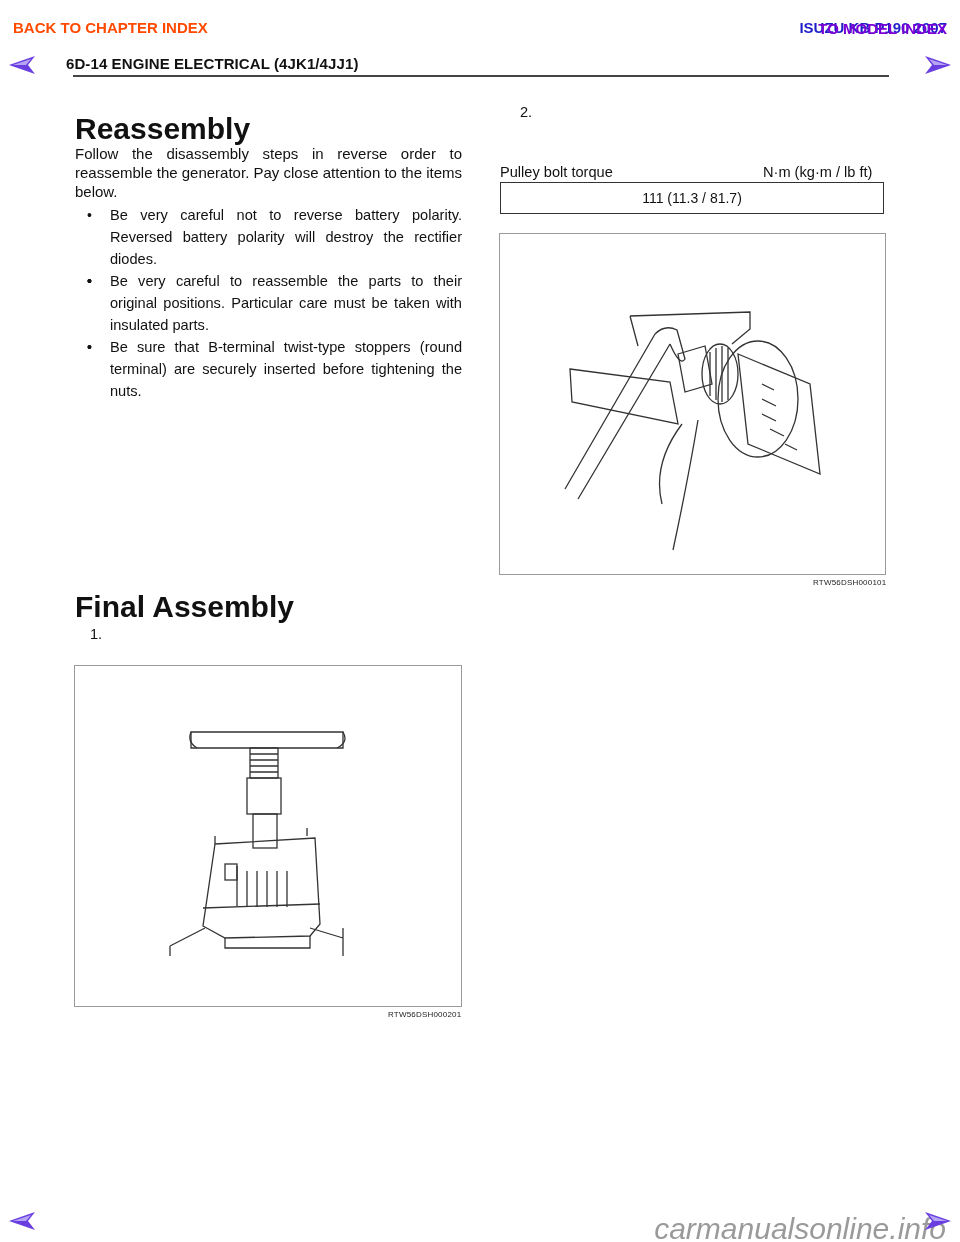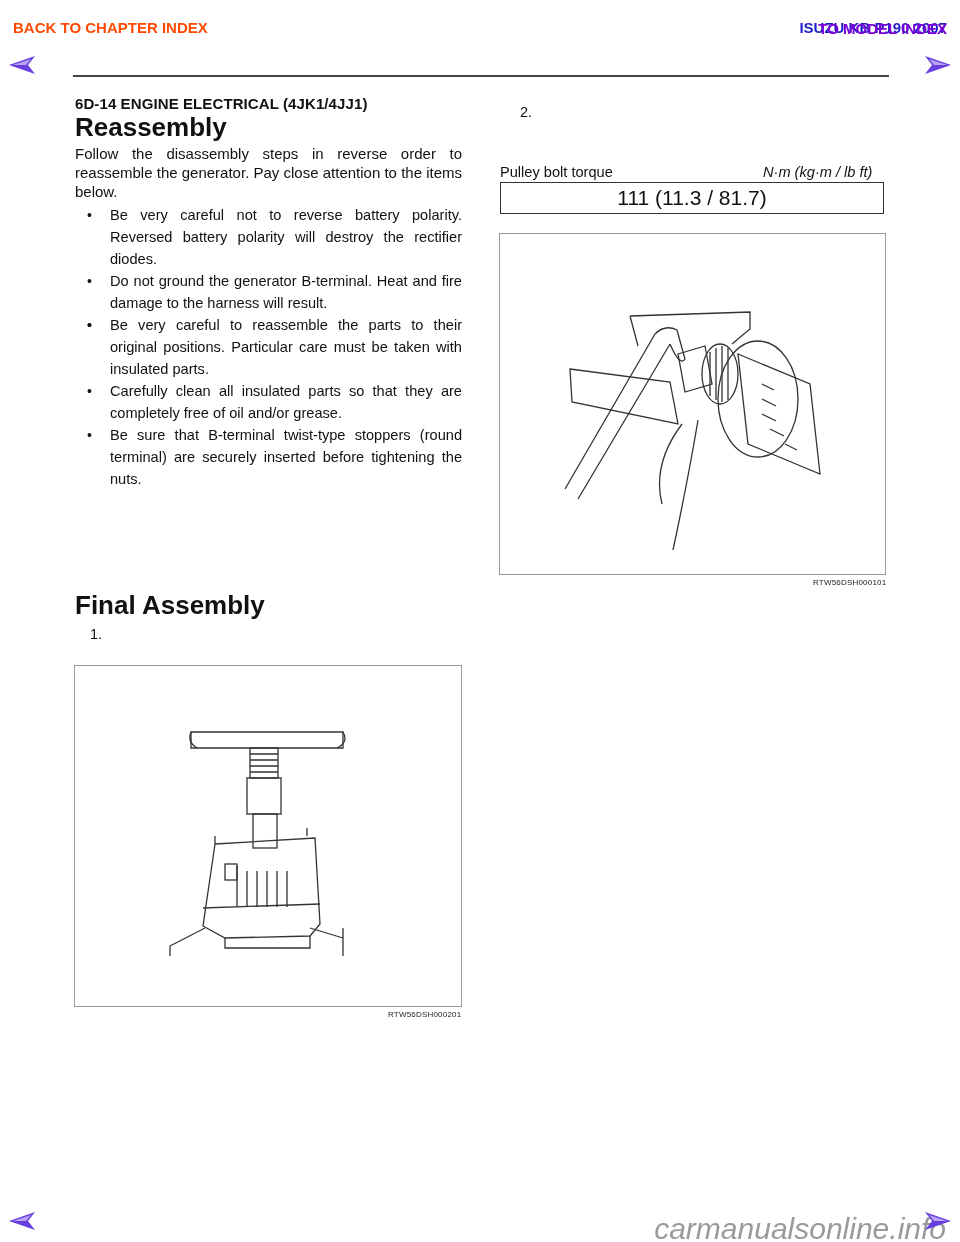--- a/index.html
+++ b/index.html
@@ -12,41 +12,41 @@
     font-family: "Liberation Sans", sans-serif; font-weight: bold; font-size: 15px;
     text-decoration: none; cursor: pointer; line-height: 17px; margin-top: 8px;
   }
   #back-chapter { left: 13px; top: 11px; color: #ff4a00; }
   #model-title { right: 13px; top: 11px; color: #1f1fc8; text-align: right; }
   #to-model { right: 13px; top: 12px; color: #7a00d6; text-align: right; }
 
   .arrow { width: 26px; height: 18px; cursor: pointer; }
   .arrow svg { display: block; }
 
-  #page-header { left: 75px; top: 55px; width: 814px; margin-top: 40px; }
+  #page-header { left: 66px; top: 55px; width: 814px; }
   #header-title { font-weight: bold; font-size: 15px; letter-spacing: 0.1px; }
   #header-rule { left: 73px; top: 75px; width: 816px; height: 2px; background: #444; }
 
-  .h1 { font-weight: bold; font-size: 26px; }
+  .h1 { font-weight: bold; font-size: 30px; }
   .para { font-size: 15px; line-height: 19px; text-align: justify; }
   ul.bullets { list-style: none; margin: 0; padding: 0; }
   ul.bullets li {
     position: relative; padding-left: 35px; font-size: 14.6px; line-height: 22px;
     text-align: justify; margin-bottom: 0px;
   }
   ul.bullets li .dot {
     position: absolute; left: 12px; top: 0; font-size: 14px;
   }
   .step { position: relative; font-size: 14.6px; line-height: 22px; text-align: justify; }
   .step .num { position: absolute; left: 0; top: 0; }
   .figure { border: 1px solid #9a9a9a; background: #fff; }
   .caption { font-size: 8px; letter-spacing: 0.2px; color: #222; }
   .spec-label { font-size: 14.6px; }
   .spec-box {
-    border: 1px solid #333; text-align: center; font-size: 21px; line-height: 30px;
+    border: 1px solid #333; text-align: center; font-size: 14px; line-height: 30px;
   }
   #watermark { right: 14px; top: 1212px; font-size: 30px; color: #9a9a9a; font-style: italic; }
 </style>
 </head>
 <body>
 
 <a class="abs nav-link" id="back-chapter">BACK TO CHAPTER INDEX</a>
 <a class="abs nav-link" id="model-title">ISUZU KB P190 2007</a>
 <a class="abs nav-link" id="to-model">TO MODEL INDEX</a>
 
@@ -67,24 +67,24 @@
   <span id="header-title">6D-14  ENGINE ELECTRICAL (4JK1/4JJ1)</span>
 </div>
 <div class="abs" id="header-rule"></div>
 
 <div class="abs h1" style="left:75px; top:112px;">Reassembly</div>
 
 <div class="abs para" style="left:75px; top:144px; width:387px;">Follow the disassembly steps in reverse order to reassemble the generator. Pay close attention to the items below.</div>
 
 <ul class="abs bullets" style="left:75px; top:204px; width:387px;">
   <li><span class="dot">•</span><span>Be very careful not to reverse battery polarity. Reversed battery polarity will destroy the rectifier diodes.</span></li>
-  <li><span class="dot">•</span><span>Do not ground the generator B-terminal. Heat and fire damage to the harness will result.</span></li>
+  <li><span class="dot">•</span></li>
   <li><span class="dot">•</span></li>
   <li><span class="dot">•</span><span>Be very careful to reassemble the parts to their original positions. Particular care must be taken with insulated parts.</span></li>
-  <li><span class="dot">•</span><span>Carefully clean all insulated parts so that they are completely free of oil and/or grease.</span></li>
+  <li><span class="dot">•</span></li>
   <li><span class="dot">•</span><span>Be sure that B-terminal twist-type stoppers (round terminal) are securely inserted before tightening the nuts.</span></li>
 </ul>
 
 <div class="abs h1" style="left:75px; top:590px;">Final Assembly</div>
 
 <div class="abs step" style="left:90px; top:623px; width:372px; padding-left:20px; box-sizing:border-box; left:90px;">
   <span class="num">1.</span>
 </div>
 
 <div class="abs figure" style="left:74px; top:665px; width:386px; height:340px;">
@@ -111,21 +111,21 @@
     </g>
   </svg>
 </div>
 <div class="abs caption" style="left:388px; top:1010px;">RTW56DSH000201</div>
 
 <div class="abs step" style="left:520px; top:101px; width:366px; padding-left:20px; box-sizing:border-box;">
   <span class="num">2.</span>
 </div>
 
 <div class="abs spec-label" style="left:500px; top:164px;">Pulley bolt torque</div>
-<div class="abs spec-label" style="left:763px; top:164px;font-style:italic;">N·m (kg·m / lb ft)</div>
+<div class="abs spec-label" style="left:763px; top:164px;">N·m (kg·m / lb ft)</div>
 <div class="abs spec-box" style="left:500px; top:182px; width:382px; height:30px;">111 (11.3 / 81.7)</div>
 
 <div class="abs figure" style="left:499px; top:233px; width:385px; height:340px;">
   <svg width="385" height="340" viewBox="0 0 385 340">
     <g fill="none" stroke="#333" stroke-width="1.3">
 
       <path d="M130 82 L250 78 L250 95 L232 110 M130 82 L138 112"></path>
       <path d="M70 135 L170 148 L178 190 L72 168 Z"></path>
 
       <path d="M155 100 L65 255 M170 110 L78 265"></path>

